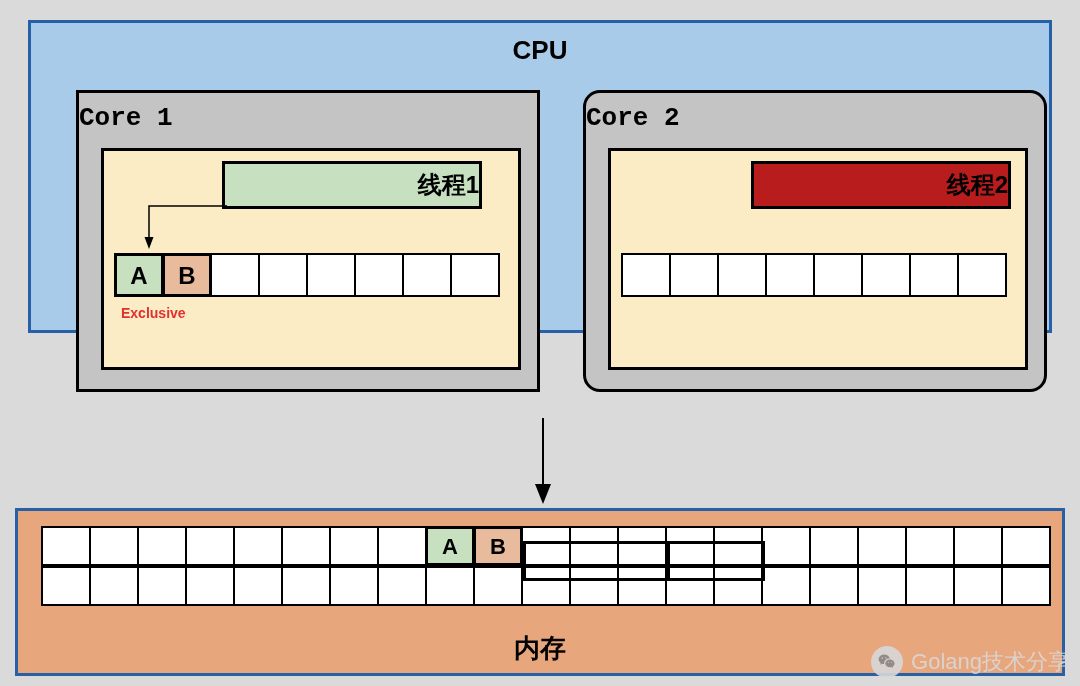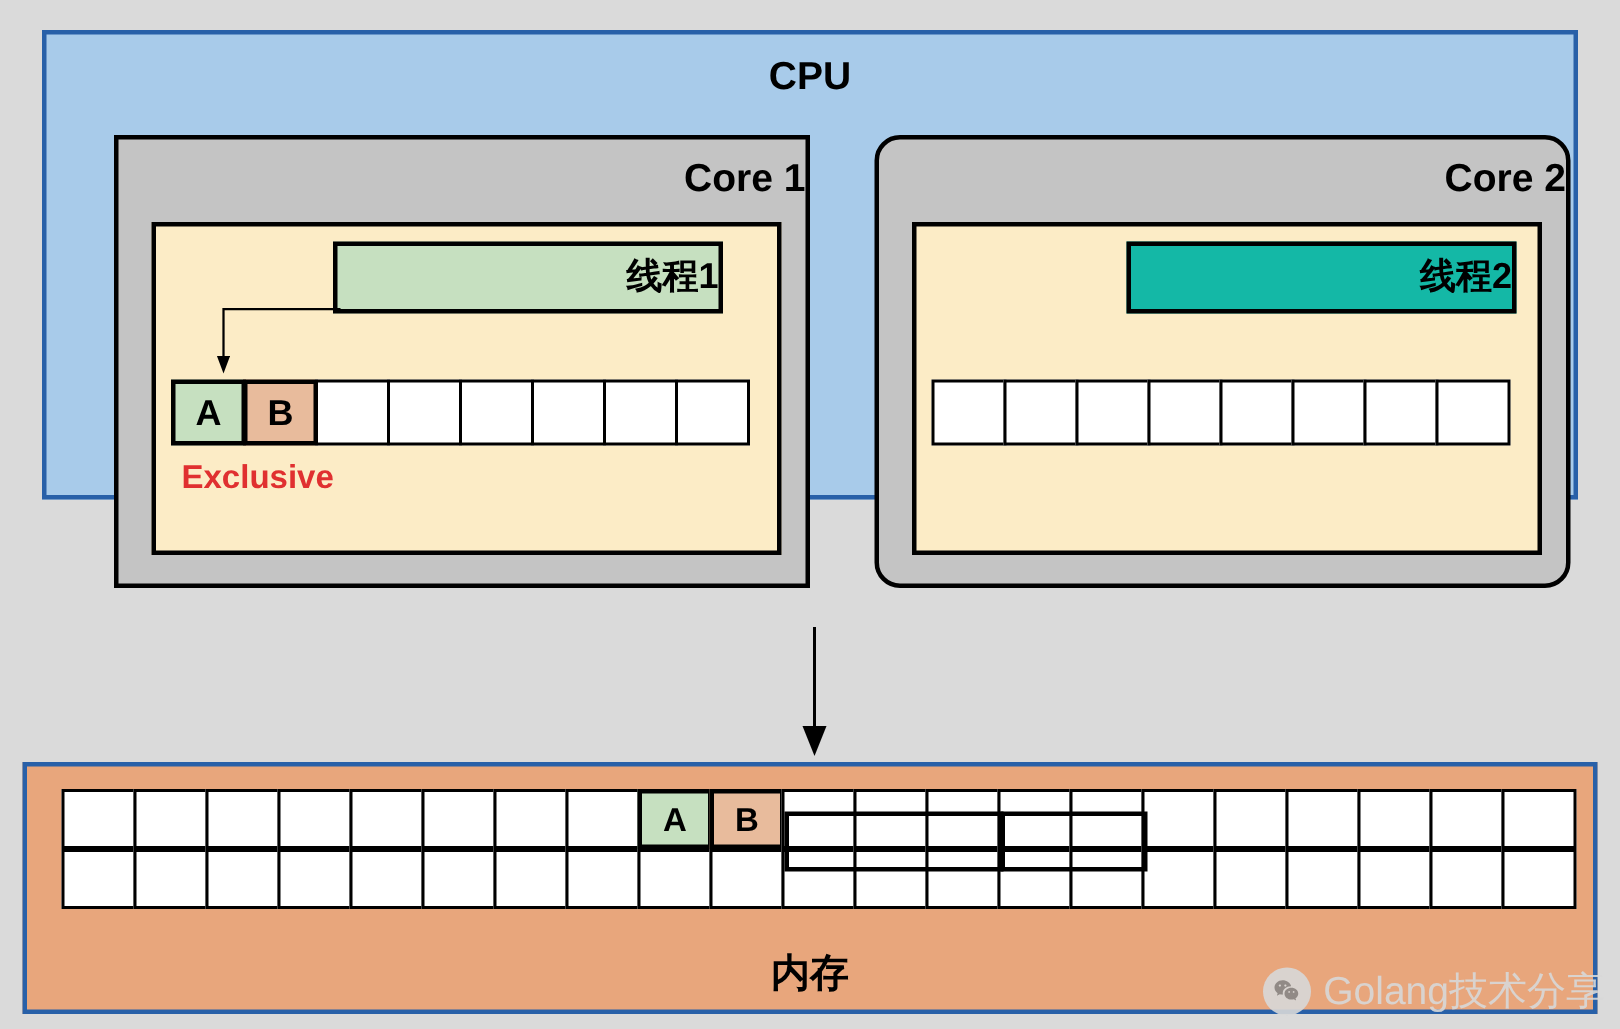--- a/index.html
+++ b/index.html
@@ -2,43 +2,43 @@
 <html><head>
 <meta charset="utf-8">
 <style>
 * { box-sizing: border-box; margin: 0; padding: 0; }
 body { background: #dadada; font-family: Arial, "Microsoft YaHei", sans-serif; width: 1080px; height: 686px; position: relative; }
 .cpu-box { position: absolute; left: 28px; top: 20px; width: 1024px; height: 313px; background: #a8cbea; border: 3px solid #2860a8; }
 .cpu-title { text-align: center; font-size: 26px; font-weight: bold; margin-top: 12px; }
 .core-box { position: absolute; top: 67px; width: 464px; height: 302px; background: #c4c4c4; border: 3px solid #000; }
 .core1 { left: 45px; }
 .core2 { left: 552px; border-radius: 17px; }
-.core-title { text-align: right; font-size: 26px; font-weight: bold; margin-top: 10px; }
+.core-title { text-align: left; font-size: 26px; font-weight: bold; margin-top: 10px; font-family: Liberation Mono, monospace; }
 .cache-box { position: absolute; left: 22px; top: 55px; width: 420px; height: 222px; background: #fcecc6; border: 3px solid #000; }
 .thread-box { position: absolute; top: 10px; left: 118px; width: 260px; height: 48px; border: 3px solid #000; text-align: right; line-height: 42px; font-size: 24px; font-weight: bold; }
 .thread1 { background: #c6e0c0; }
-.thread2 { background: #14b8a6; left: 140px; }
+.thread2 { background: #b91c1c; left: 140px; }
 .cache-row { position: absolute; top: 102px; left: 10px; display: flex; }
 .cell { width: 50px; height: 44px; background: #fff; border: 2px solid #000; margin-left: -2px; text-align: center; line-height: 40px; font-size: 24px; font-weight: bold; }
 .cell:first-child { margin-left: 0; }
 .cell-a { background: #c6e0c0; border-width: 3px; }
 .cell-b { background: #e8bb9c; border-width: 3px; }
-.exclusive-label { position: absolute; top: 154px; left: 17px; color: #e03030; font-size: 22px; font-weight: bold; }
+.exclusive-label { position: absolute; top: 154px; left: 17px; color: #e03030; font-size: 14px; font-weight: bold; }
 .arrow-thread { position: absolute; left: 35px; top: 53px; width: 90px; height: 49px; }
 .mem-box { position: absolute; left: 15px; top: 508px; width: 1050px; height: 168px; background: #e8a67c; border: 3px solid #2860a8; }
 .mem-rows { position: absolute; left: 23px; top: 15px; }
 .mem-row { display: flex; }
 .mcell { width: 50px; height: 40px; background: #fff; border: 2px solid #000; margin-left: -2px; text-align: center; line-height: 36px; font-size: 22px; font-weight: bold; }
 .mcell:first-child { margin-left: 0; }
 .mcell-a { background: #c6e0c0; border-width: 3px; }
 .mcell-b { background: #e8bb9c; border-width: 3px; }
 .mem-label { text-align: center; font-size: 26px; font-weight: bold; margin-top: 120px; }
 .arrow-down { position: absolute; left: 528px; top: 418px; width: 30px; height: 90px; }
 .thick-outline { position: absolute; top: 15px; height: 40px; border: 3px solid #000; pointer-events: none; }
-.watermark { position: absolute; right: 10px; bottom: 8px; display: flex; align-items: center; gap: 8px; color: #d8d8d8; font-size: 26px; opacity: 0.9; }
+.watermark { position: absolute; right: 10px; bottom: 8px; display: flex; align-items: center; gap: 8px; color: #d8d8d8; font-size: 22px; opacity: 0.9; }
 .watermark-icon { width: 32px; height: 32px; border-radius: 50%; background: #d8d8d8; display: flex; align-items: center; justify-content: center; }
 .watermark-icon svg { width: 20px; height: 20px; }
 </style>
 </head>
 <body>
 
 <div class="cpu-box">
   <div class="cpu-title">CPU</div>
 
   <div class="core-box core1">

